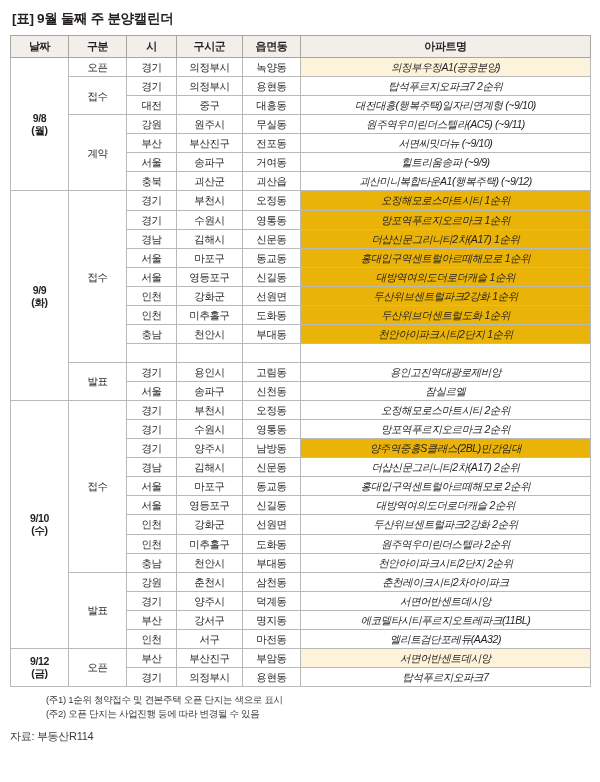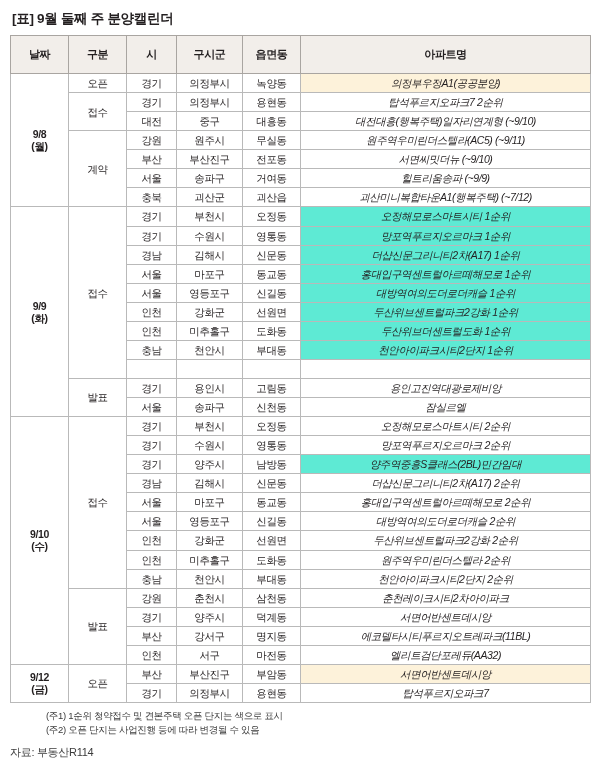--- a/index.html
+++ b/index.html
@@ -41,38 +41,38 @@
     text-align: center;
     vertical-align: middle;
     letter-spacing: -0.4px;
     white-space: nowrap;
     overflow: hidden;
   }
   table.cal thead th {
     background: #f2eeea;
     font-weight: bold;
     font-size: 11px;
-    height: 38px;
+    height: 22px;
     border-color: #a9a5a1;
   }
   table.cal tbody td { height: 19px; }
   td.apt {
     text-align: left;
     padding-left: 6px;
     letter-spacing: -0.3px;
     font-style: italic;
   }
   td.date {
     font-weight: bold;
     font-size: 11px;
     line-height: 1.35;
     margin-left: 20px;
   }
   td.kind { }
-  .hl-green { background: #5eead4; }
+  .hl-green { background: #eab308; }
   .hl-orange { background: #fdf2da; }
 
   .notes {
     margin-top: 6px;
     font-size: 9.5px;
     color: #3b3b3b;
     letter-spacing: -0.3px;
     line-height: 1.5;
     margin-left: 36px;
   }
@@ -147,21 +147,21 @@
         <tr>
           <td>서울</td>
           <td>송파구</td>
           <td>거여동</td>
           <td class="apt">힐트리움송파 (~9/9)</td>
         </tr>
         <tr>
           <td>충북</td>
           <td>괴산군</td>
           <td>괴산읍</td>
-          <td class="apt">괴산미니복합타운A1(행복주택) (~7/12)</td>
+          <td class="apt">괴산미니복합타운A1(행복주택) (~9/12)</td>
         </tr>
         <tr>
           <td class="date" rowspan="11">9/9<br>(화)</td>
           <td class="kind" rowspan="9">접수</td>
           <td>경기</td>
           <td>부천시</td>
           <td>오정동</td>
           <td class="apt hl-green">오정해모로스마트시티 1순위</td>
         </tr>
         <tr>

